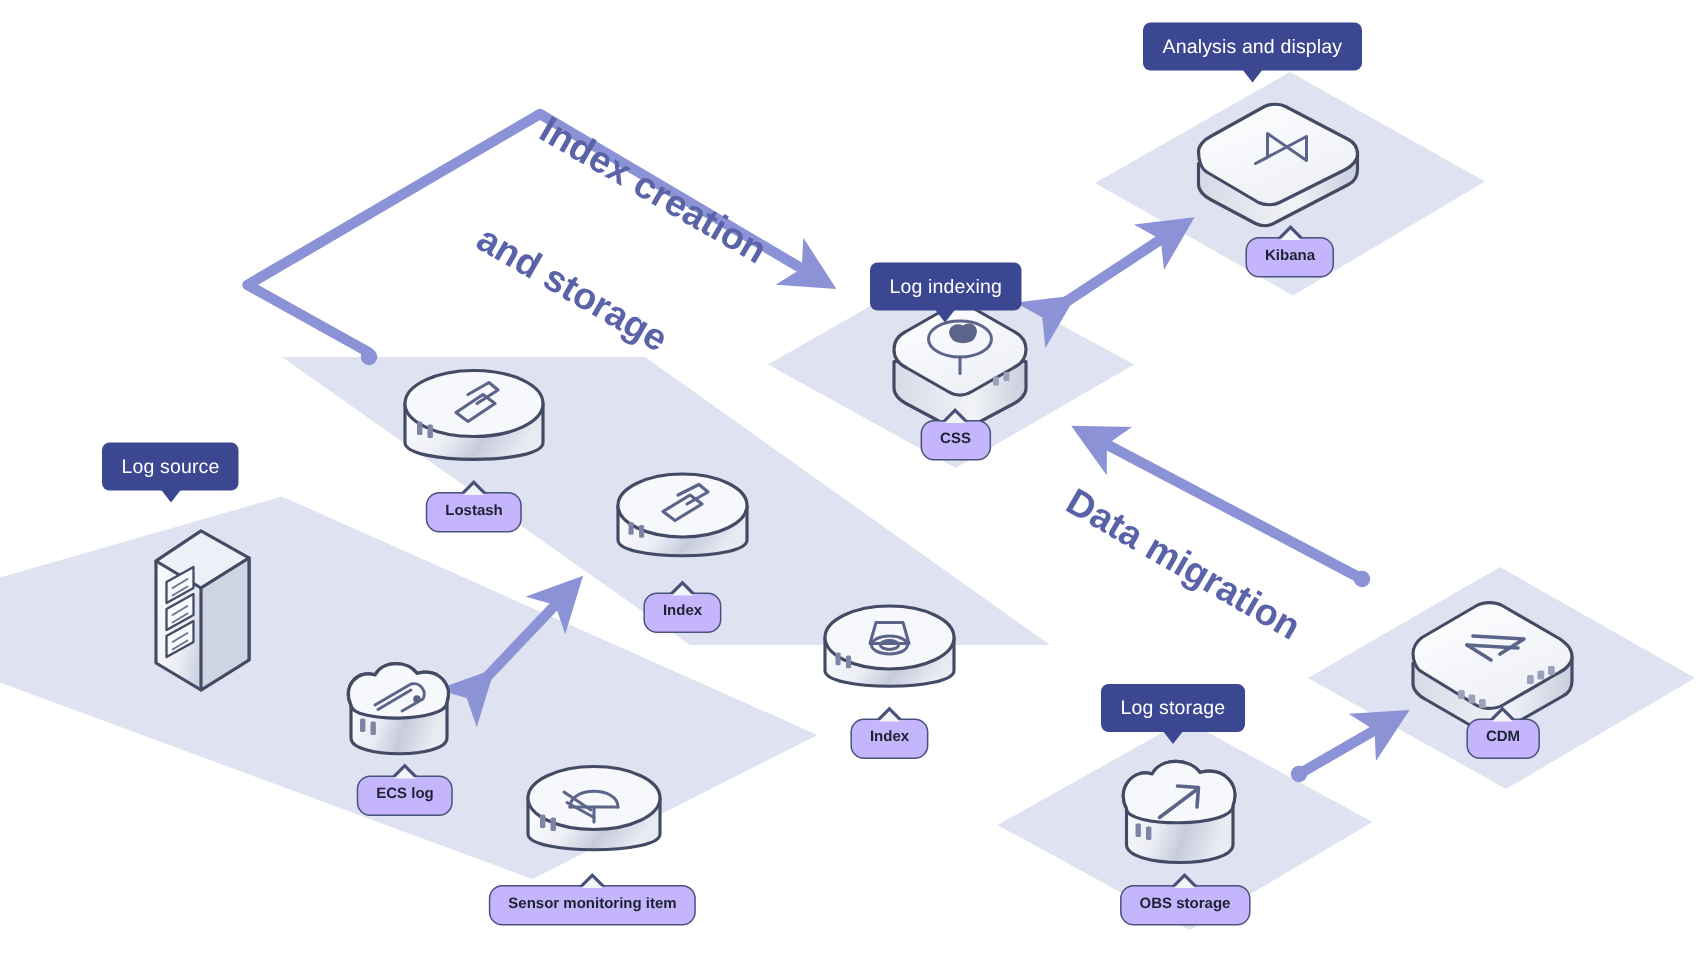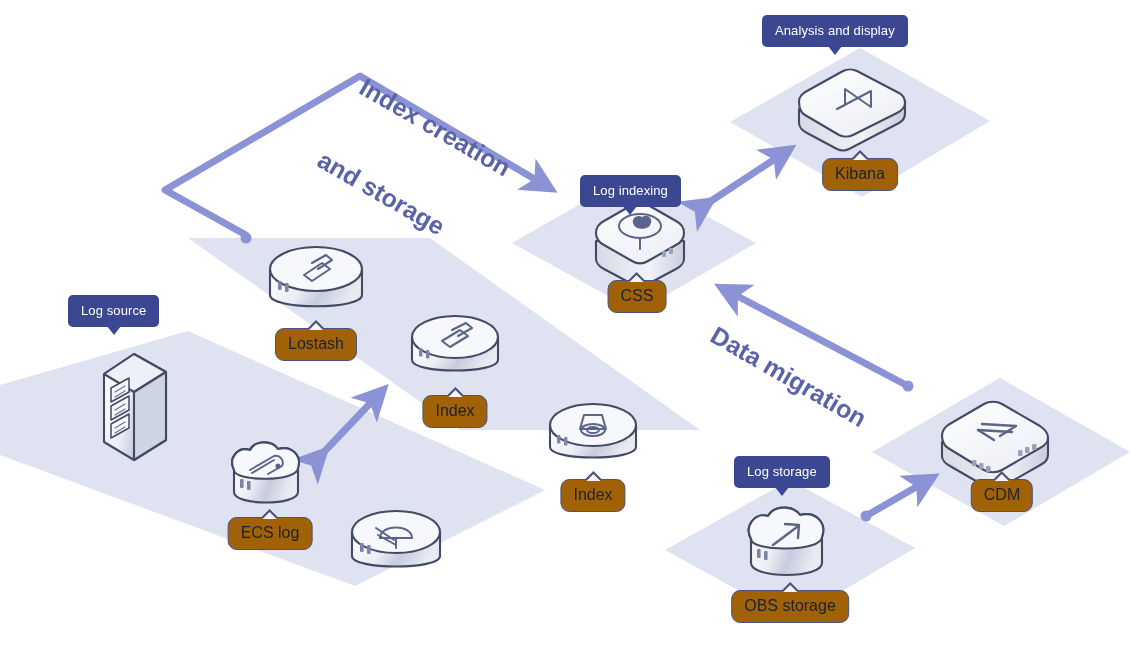--- a/index.html
+++ b/index.html
@@ -27,29 +27,30 @@
     bottom:-8px;
     width:0;height:0;
     border-left:7px solid transparent;
     border-right:7px solid transparent;
     border-top:9px solid #3b4790;
   }
 
   
   .pill{
     position:absolute;
-    background:#a16207;
+    background:#c4b5fd;
     color:#1d2233;
     border:1.4px solid #49527a;
-    font-size:16px;
+    font-size:10px;
     line-height:1;
     padding:7px 12px 8px 12px;
     border-radius:9px;
     white-space:nowrap;
     transform:translateX(-50%);
+    font-weight:bold;
   }
   .pill::before{
     content:"";
     position:absolute;
     left:50%;margin-left:-9px;top:-9px;
     width:0;height:0;
     border-left:9px solid transparent;
     border-right:9px solid transparent;
     border-bottom:9px solid #49527a;
   }
@@ -300,20 +301,21 @@
   <div class="flowlabel" style="left:748px; top:272px; transform:rotate(30deg);">
     <div>Data migration</div>
   </div>
 
   <div class="badge" style="left:68px;  top:295px;">Log source</div>
   <div class="badge" style="left:580px; top:135px;margin-top:40px;">Log indexing</div>
   <div class="badge" style="left:734px; top:456px;">Log storage</div>
   <div class="badge" style="left:762px; top:15px;">Analysis and display</div>
 
   <div class="pill" style="left:270px; top:517px;">ECS log</div>
+  <div class="pill" style="left:395px; top:590px;">Sensor monitoring item</div>
   <div class="pill" style="left:316px; top:328px;text-align:center;">Lostash</div>
   <div class="pill" style="left:455px; top:395px;">Index</div>
   <div class="pill" style="left:593px; top:479px;">Index</div>
   <div class="pill" style="left:637px; top:280px;">CSS</div>
   <div class="pill" style="left:860px; top:158px;">Kibana</div>
   <div class="pill" style="left:790px; top:590px;">OBS storage</div>
   <div class="pill" style="left:1002px;top:479px;">CDM</div>
 
 </div>
 

